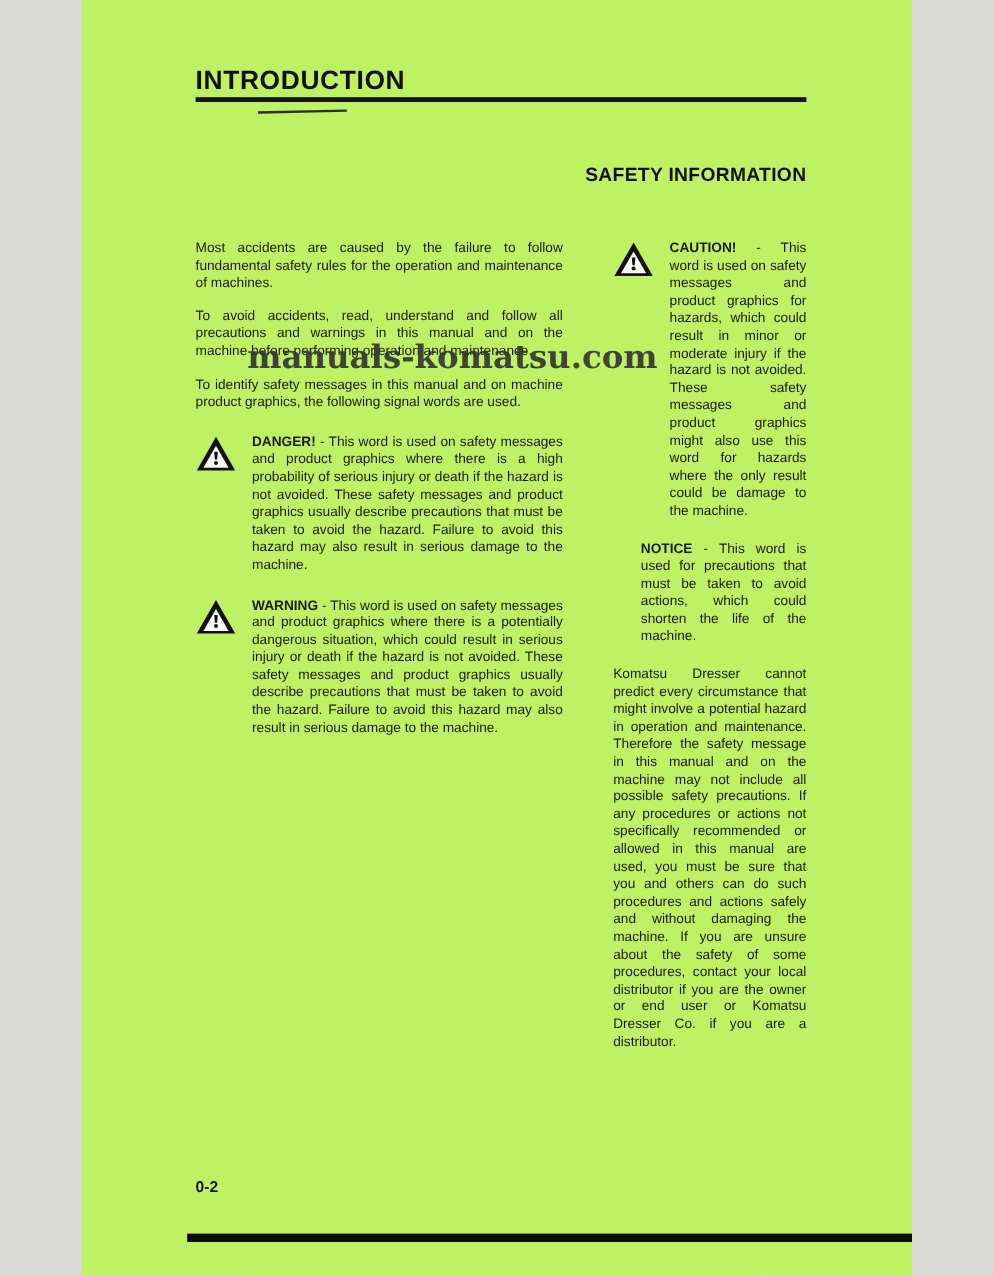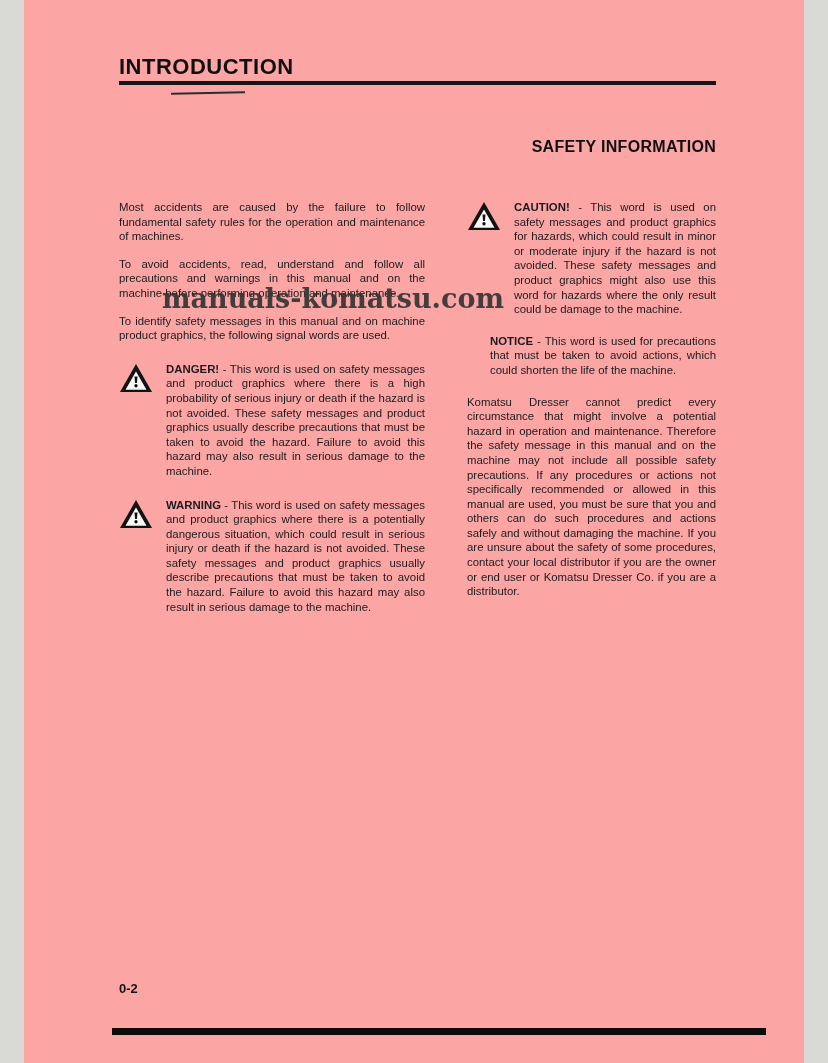--- a/index.html
+++ b/index.html
@@ -2,24 +2,24 @@
 <html><head>
 <meta charset="utf-8">
 <style>
   html, body {
     margin: 0;
     padding: 0;
     background: #d9d9d6;
   }
   .page {
     position: relative;
-    width: 780px;
+    width: 692px;
     height: 1063px;
     margin: 0 auto;
-    background: #fca5a5;
+    background: #bef264;
     box-sizing: border-box;
     padding: 54px 88px 0 95px;
     font-family: "Liberation Sans", "DejaVu Sans", sans-serif;
     color: #1b1b1b;
     overflow: hidden;
   }
   h1 {
     margin: 0;
     font-size: 22px;
     line-height: 25px;

